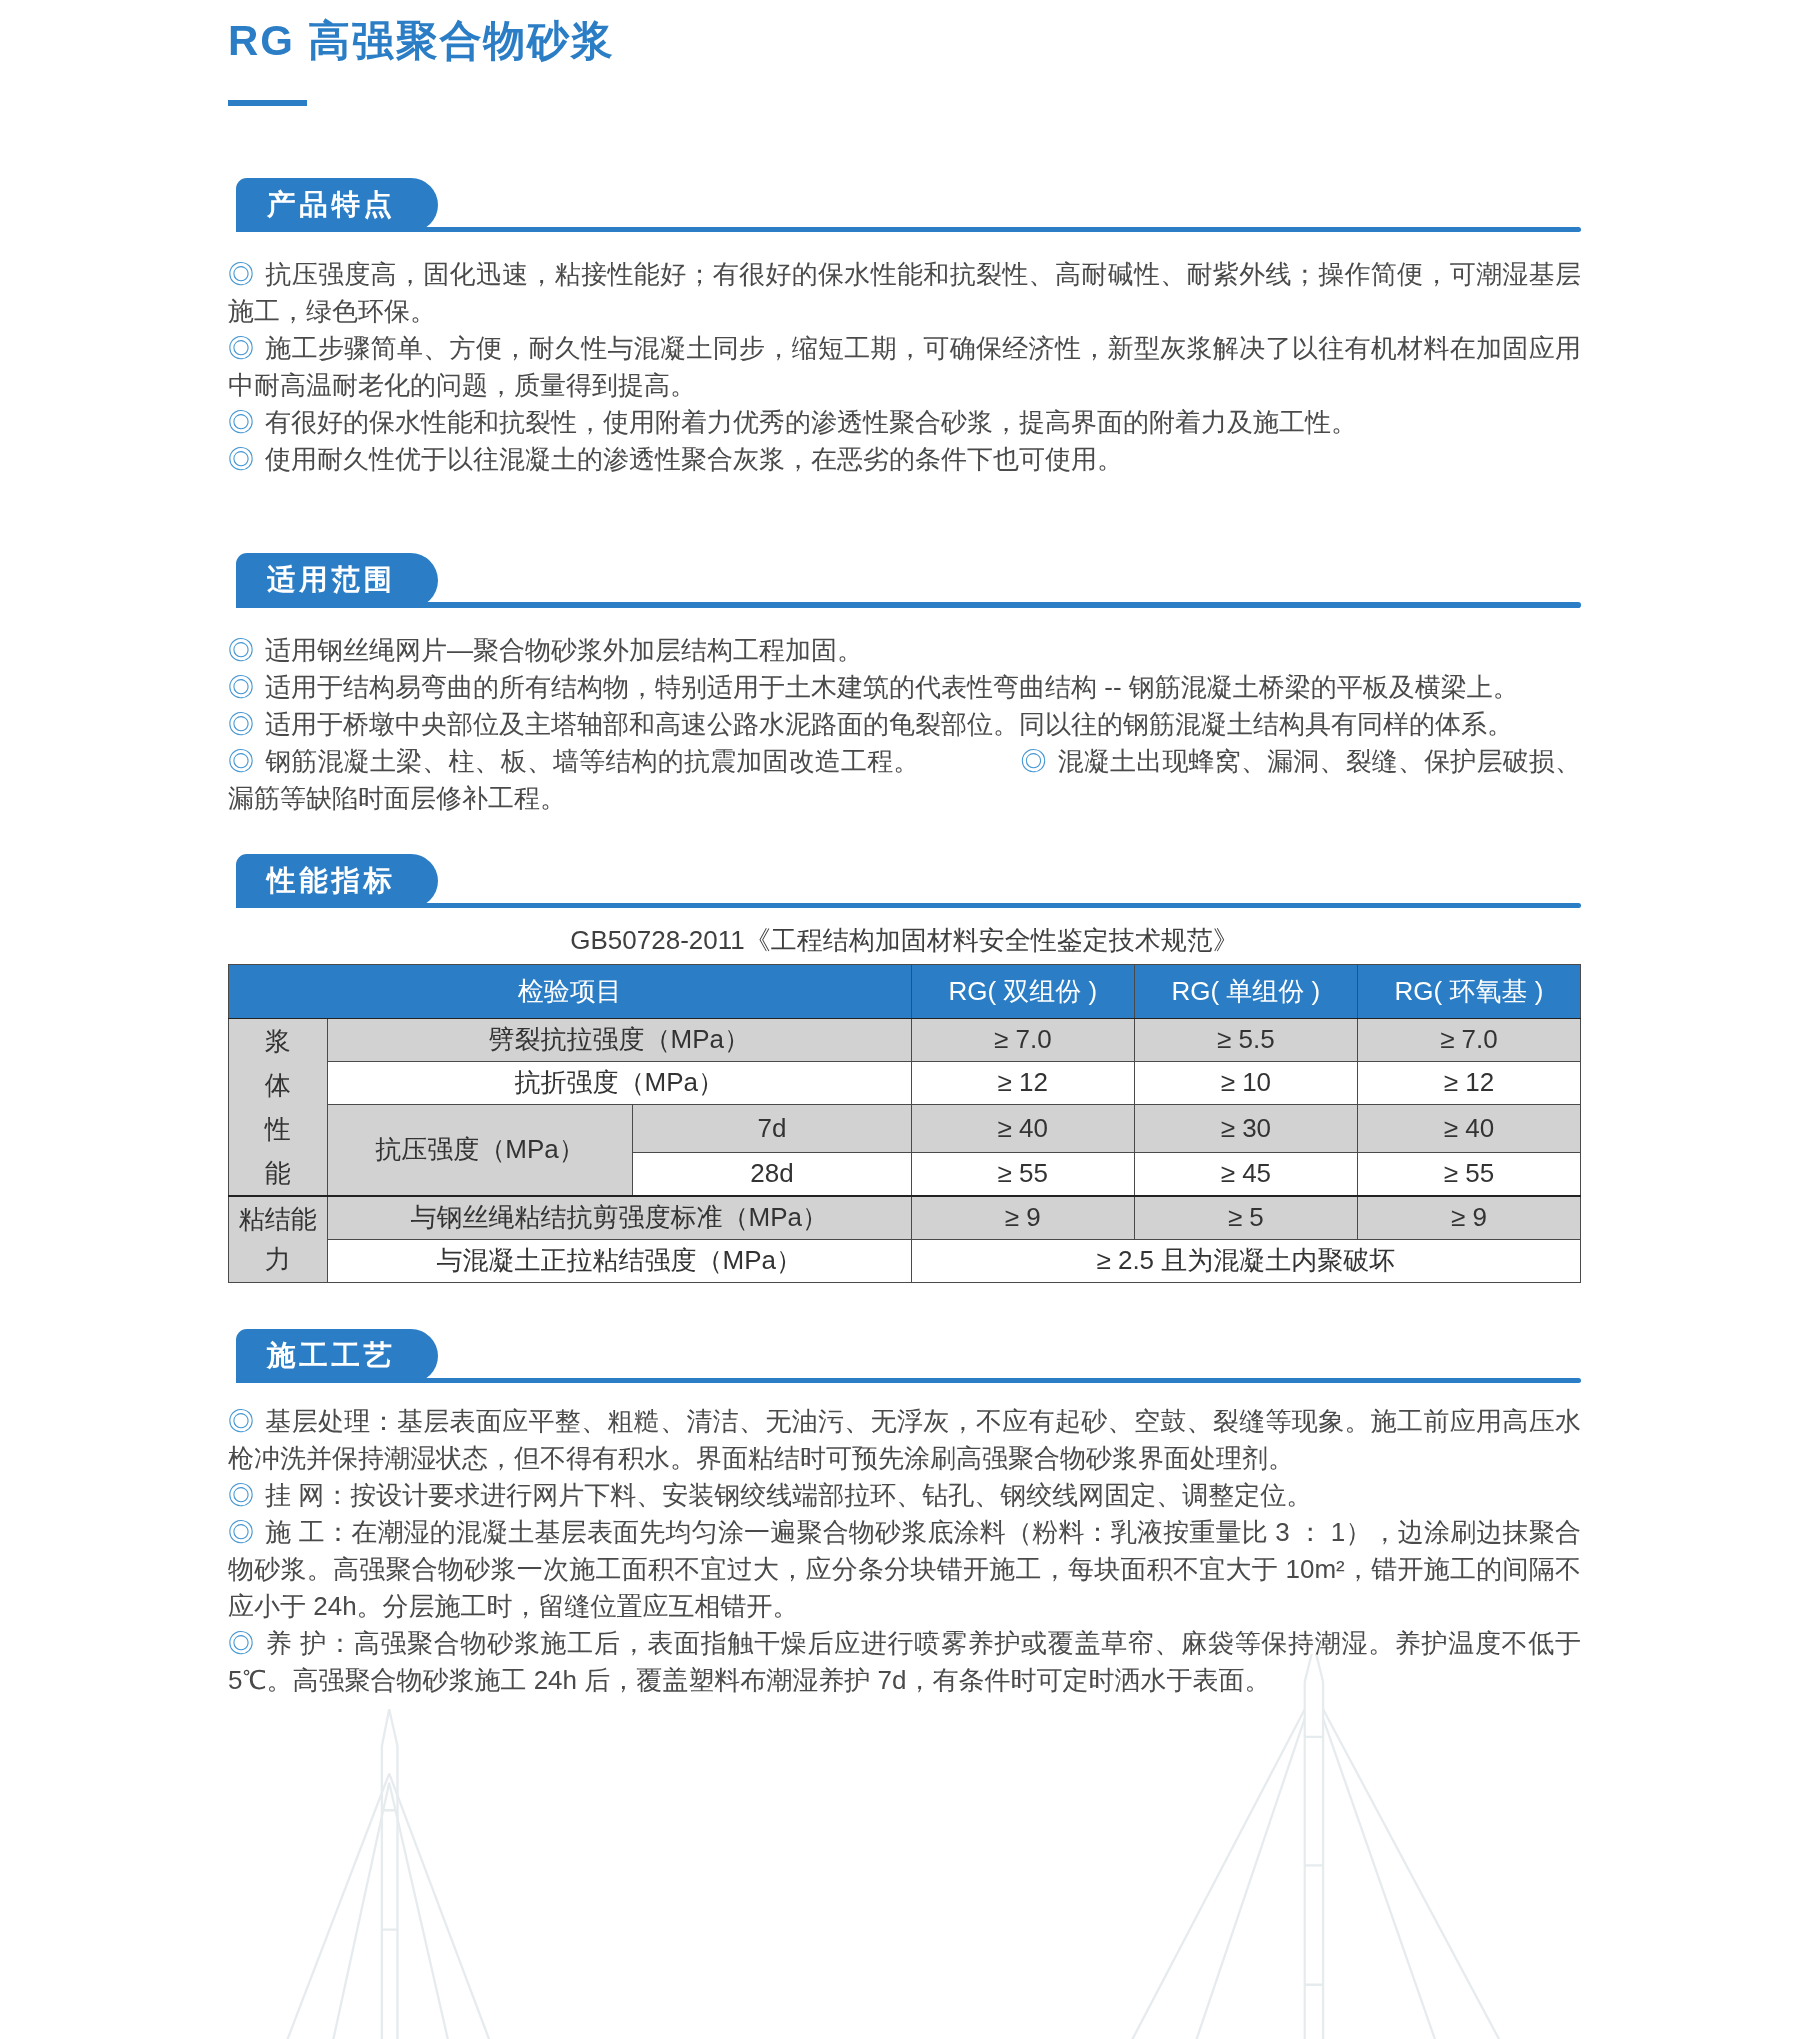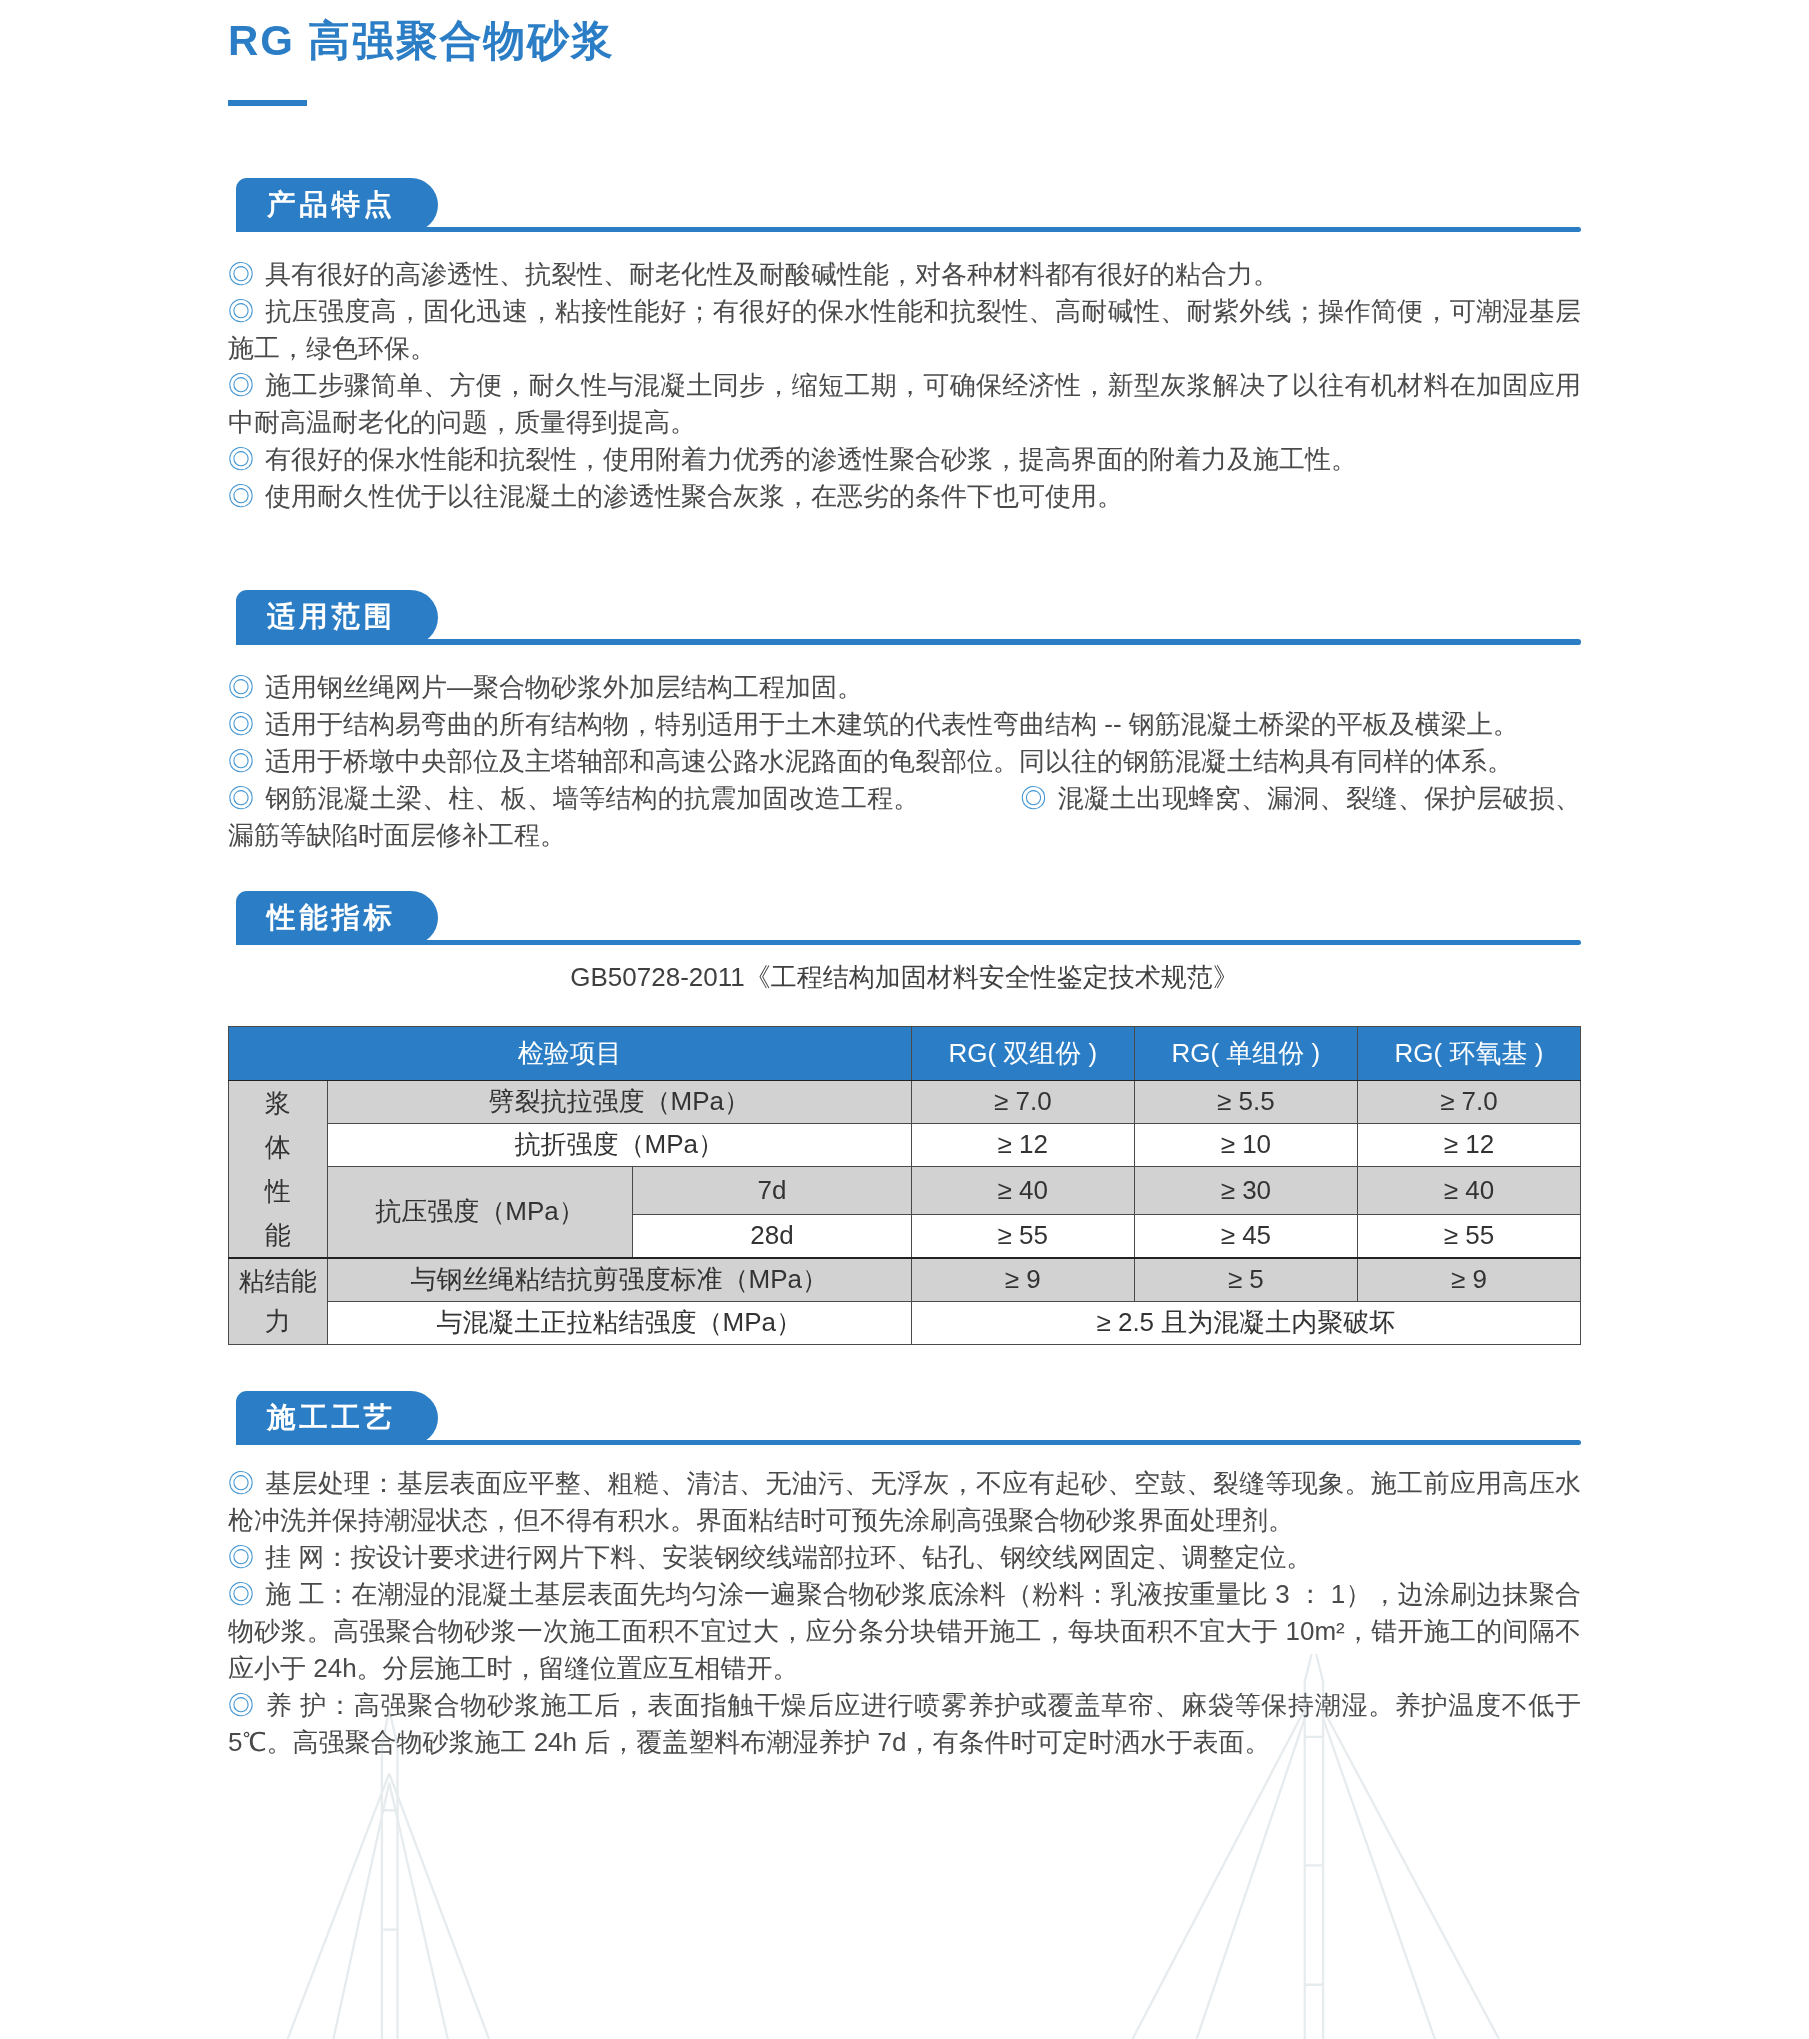--- a/index.html
+++ b/index.html
@@ -65,21 +65,21 @@
   .perf-caption {
     margin-top:14.7px;
     text-align:center;
     font-size:26px;
     color:#3f3f3f;
   }
   table.perf {
     width:100%;
     border-collapse:collapse;
     table-layout:fixed;
-    margin-top:31px;
+    margin-top:6px;
     border:1.8px solid #222222;
   }
   table.perf th, table.perf td {
     border:0.9px solid #4a4a4a;
     text-align:center;
     vertical-align:middle;
     font-size:26px;
     color:#333333;
     height:42px;
     padding:0 3.7px;
@@ -121,21 +121,20 @@
 <div class="page">
 
   <h1 class="doc-title">RG 高强聚合物砂浆</h1>
   <div class="title-underline"></div>
 
   <div class="sec-header mt-feat">
     <span class="badge">产品特点</span>
     <div class="rule"></div>
   </div>
   <div class="b-list">
-    <p class="b"><span class="mark">◎</span><span>具有很好的高渗透性、抗裂性、耐老化性及耐酸碱性能，对各种材料都有很好的粘合力。</span></p>
     <p class="b"><span class="mark">◎</span><span>抗压强度高，固化迅速，粘接性能好；有很好的保水性能和抗裂性、高耐碱性、耐紫外线；操作简便，可潮湿基层施工，绿色环保。</span></p>
     <p class="b"><span class="mark">◎</span><span>施工步骤简单、方便，耐久性与混凝土同步，缩短工期，可确保经济性，新型灰浆解决了以往有机材料在加固应用中耐高温耐老化的问题，质量得到提高。</span></p>
     <p class="b"><span class="mark">◎</span><span>有很好的保水性能和抗裂性，使用附着力优秀的渗透性聚合砂浆，提高界面的附着力及施工性。</span></p>
     <p class="b"><span class="mark">◎</span><span>使用耐久性优于以往混凝土的渗透性聚合灰浆，在恶劣的条件下也可使用。</span></p>
   </div>
 
   <div class="sec-header mt-scope">
     <span class="badge">适用范围</span>
     <div class="rule"></div>
   </div>

